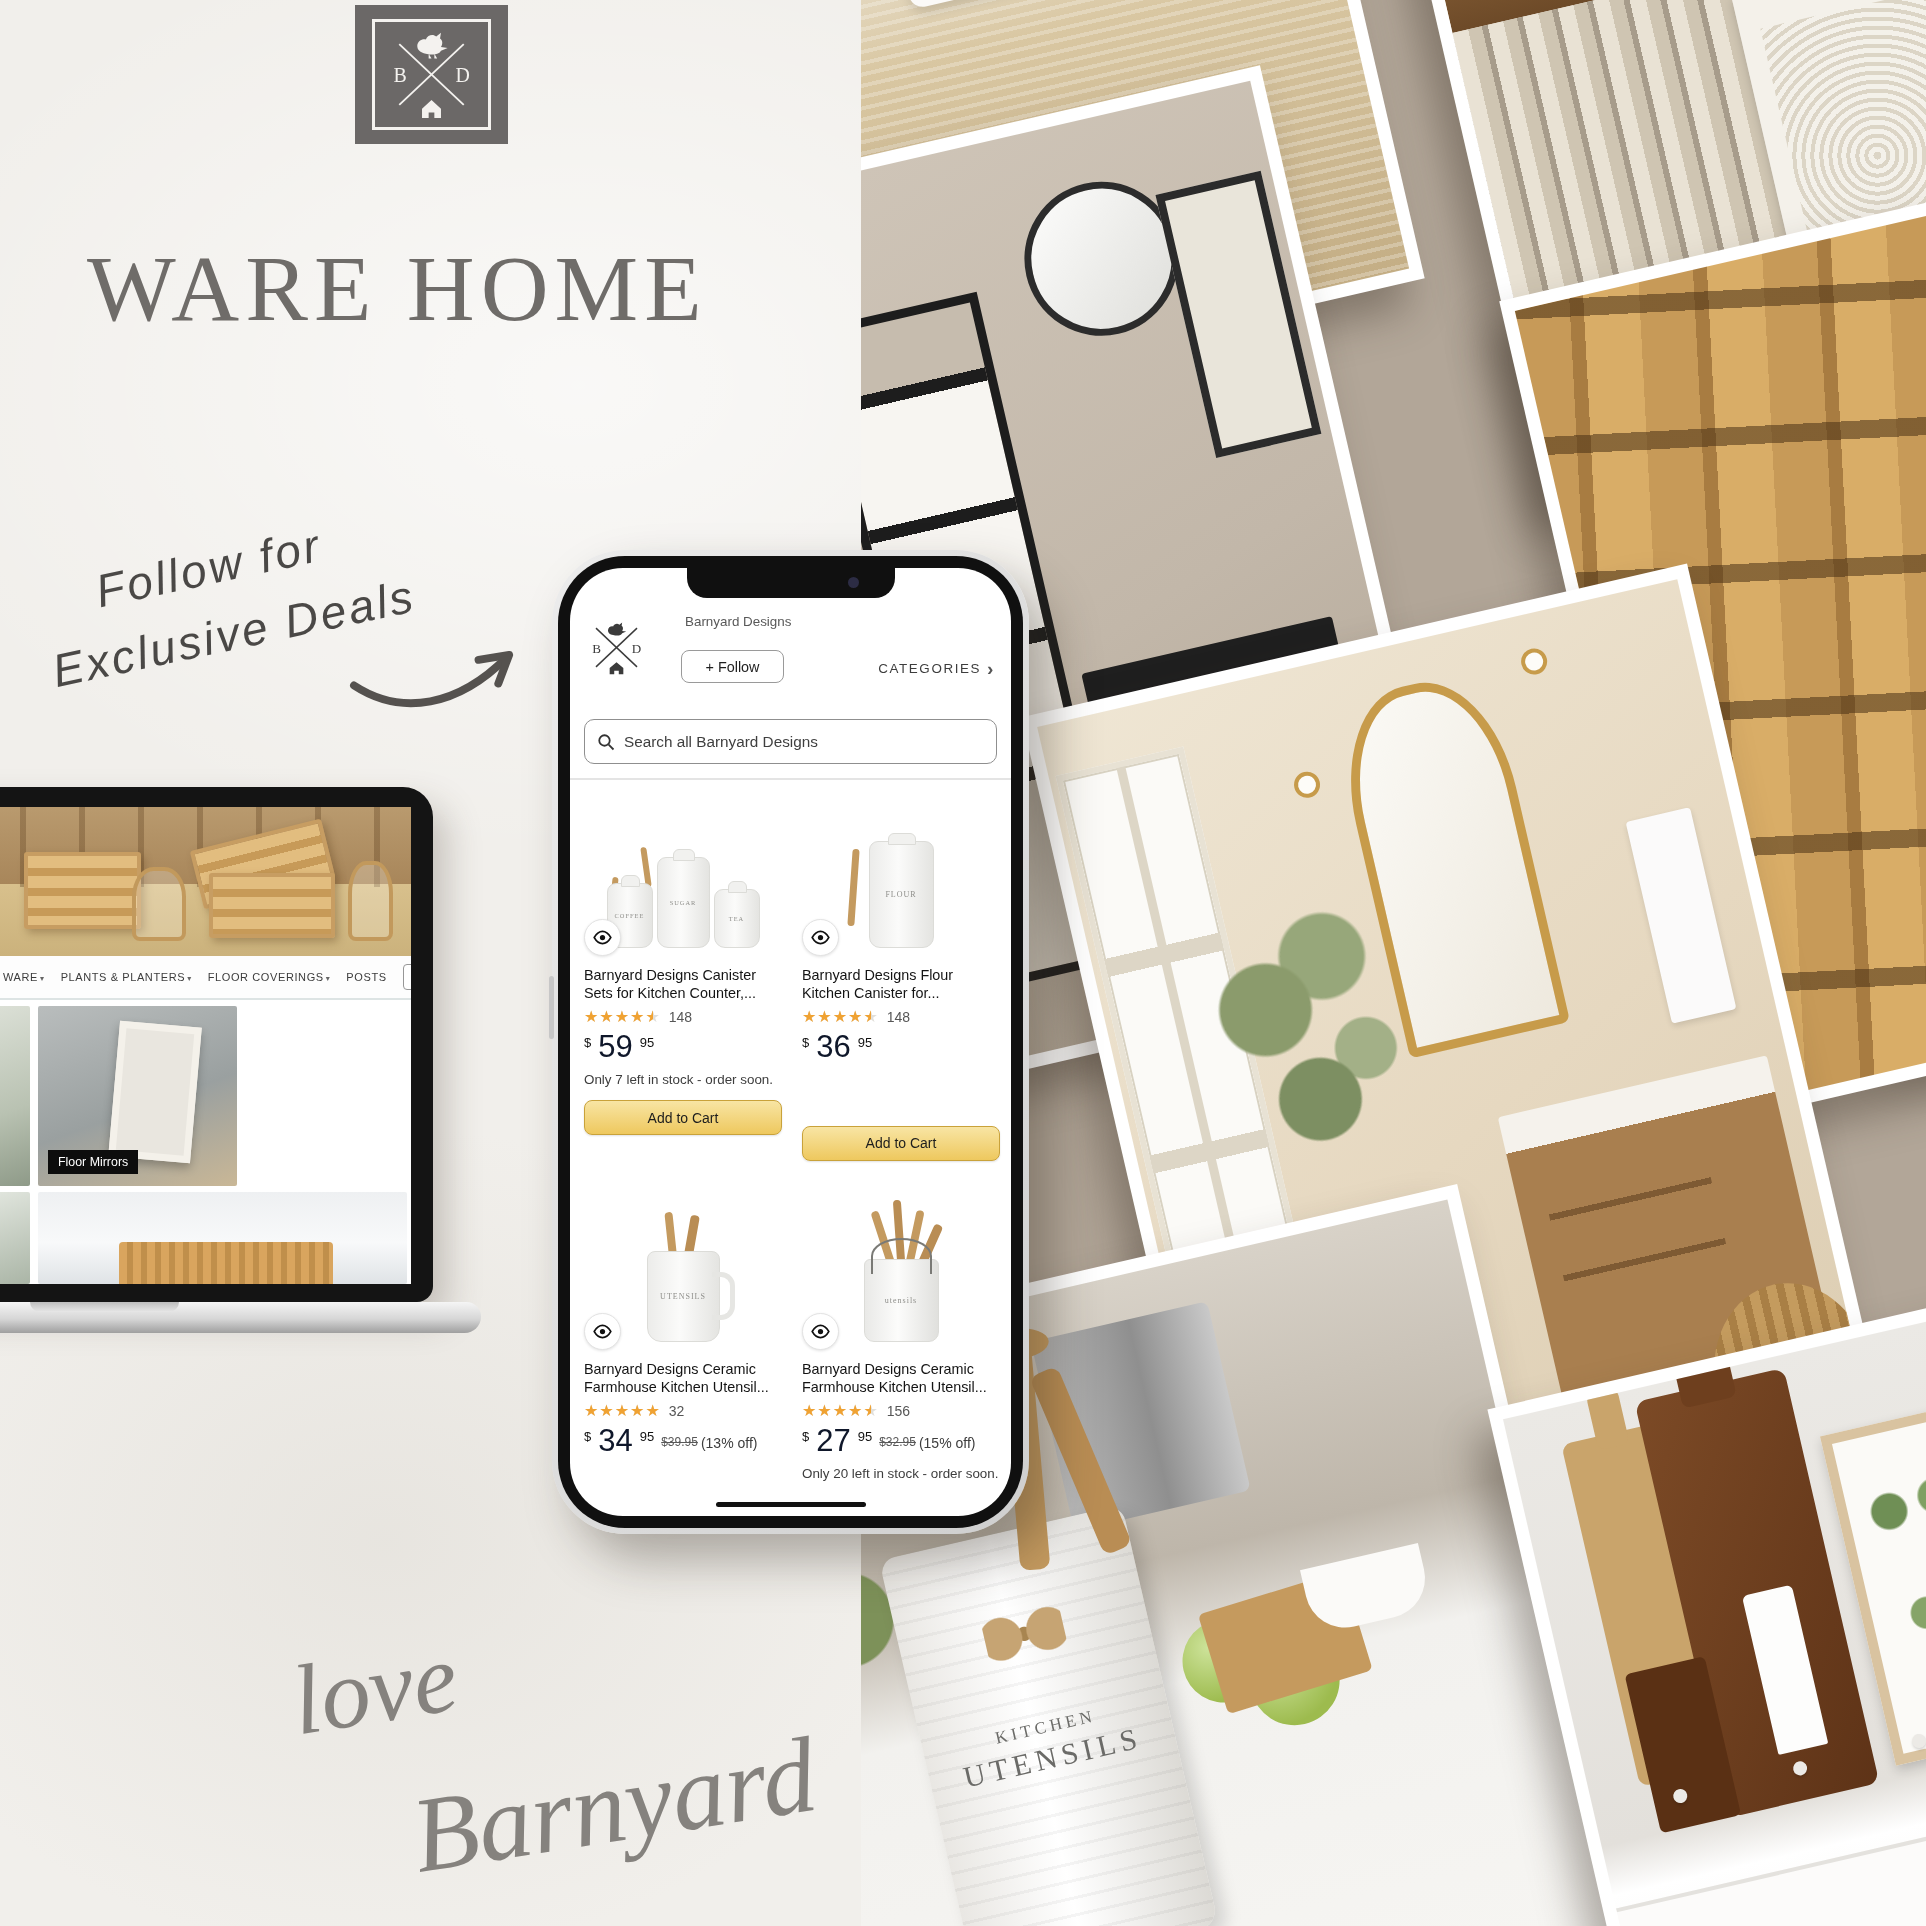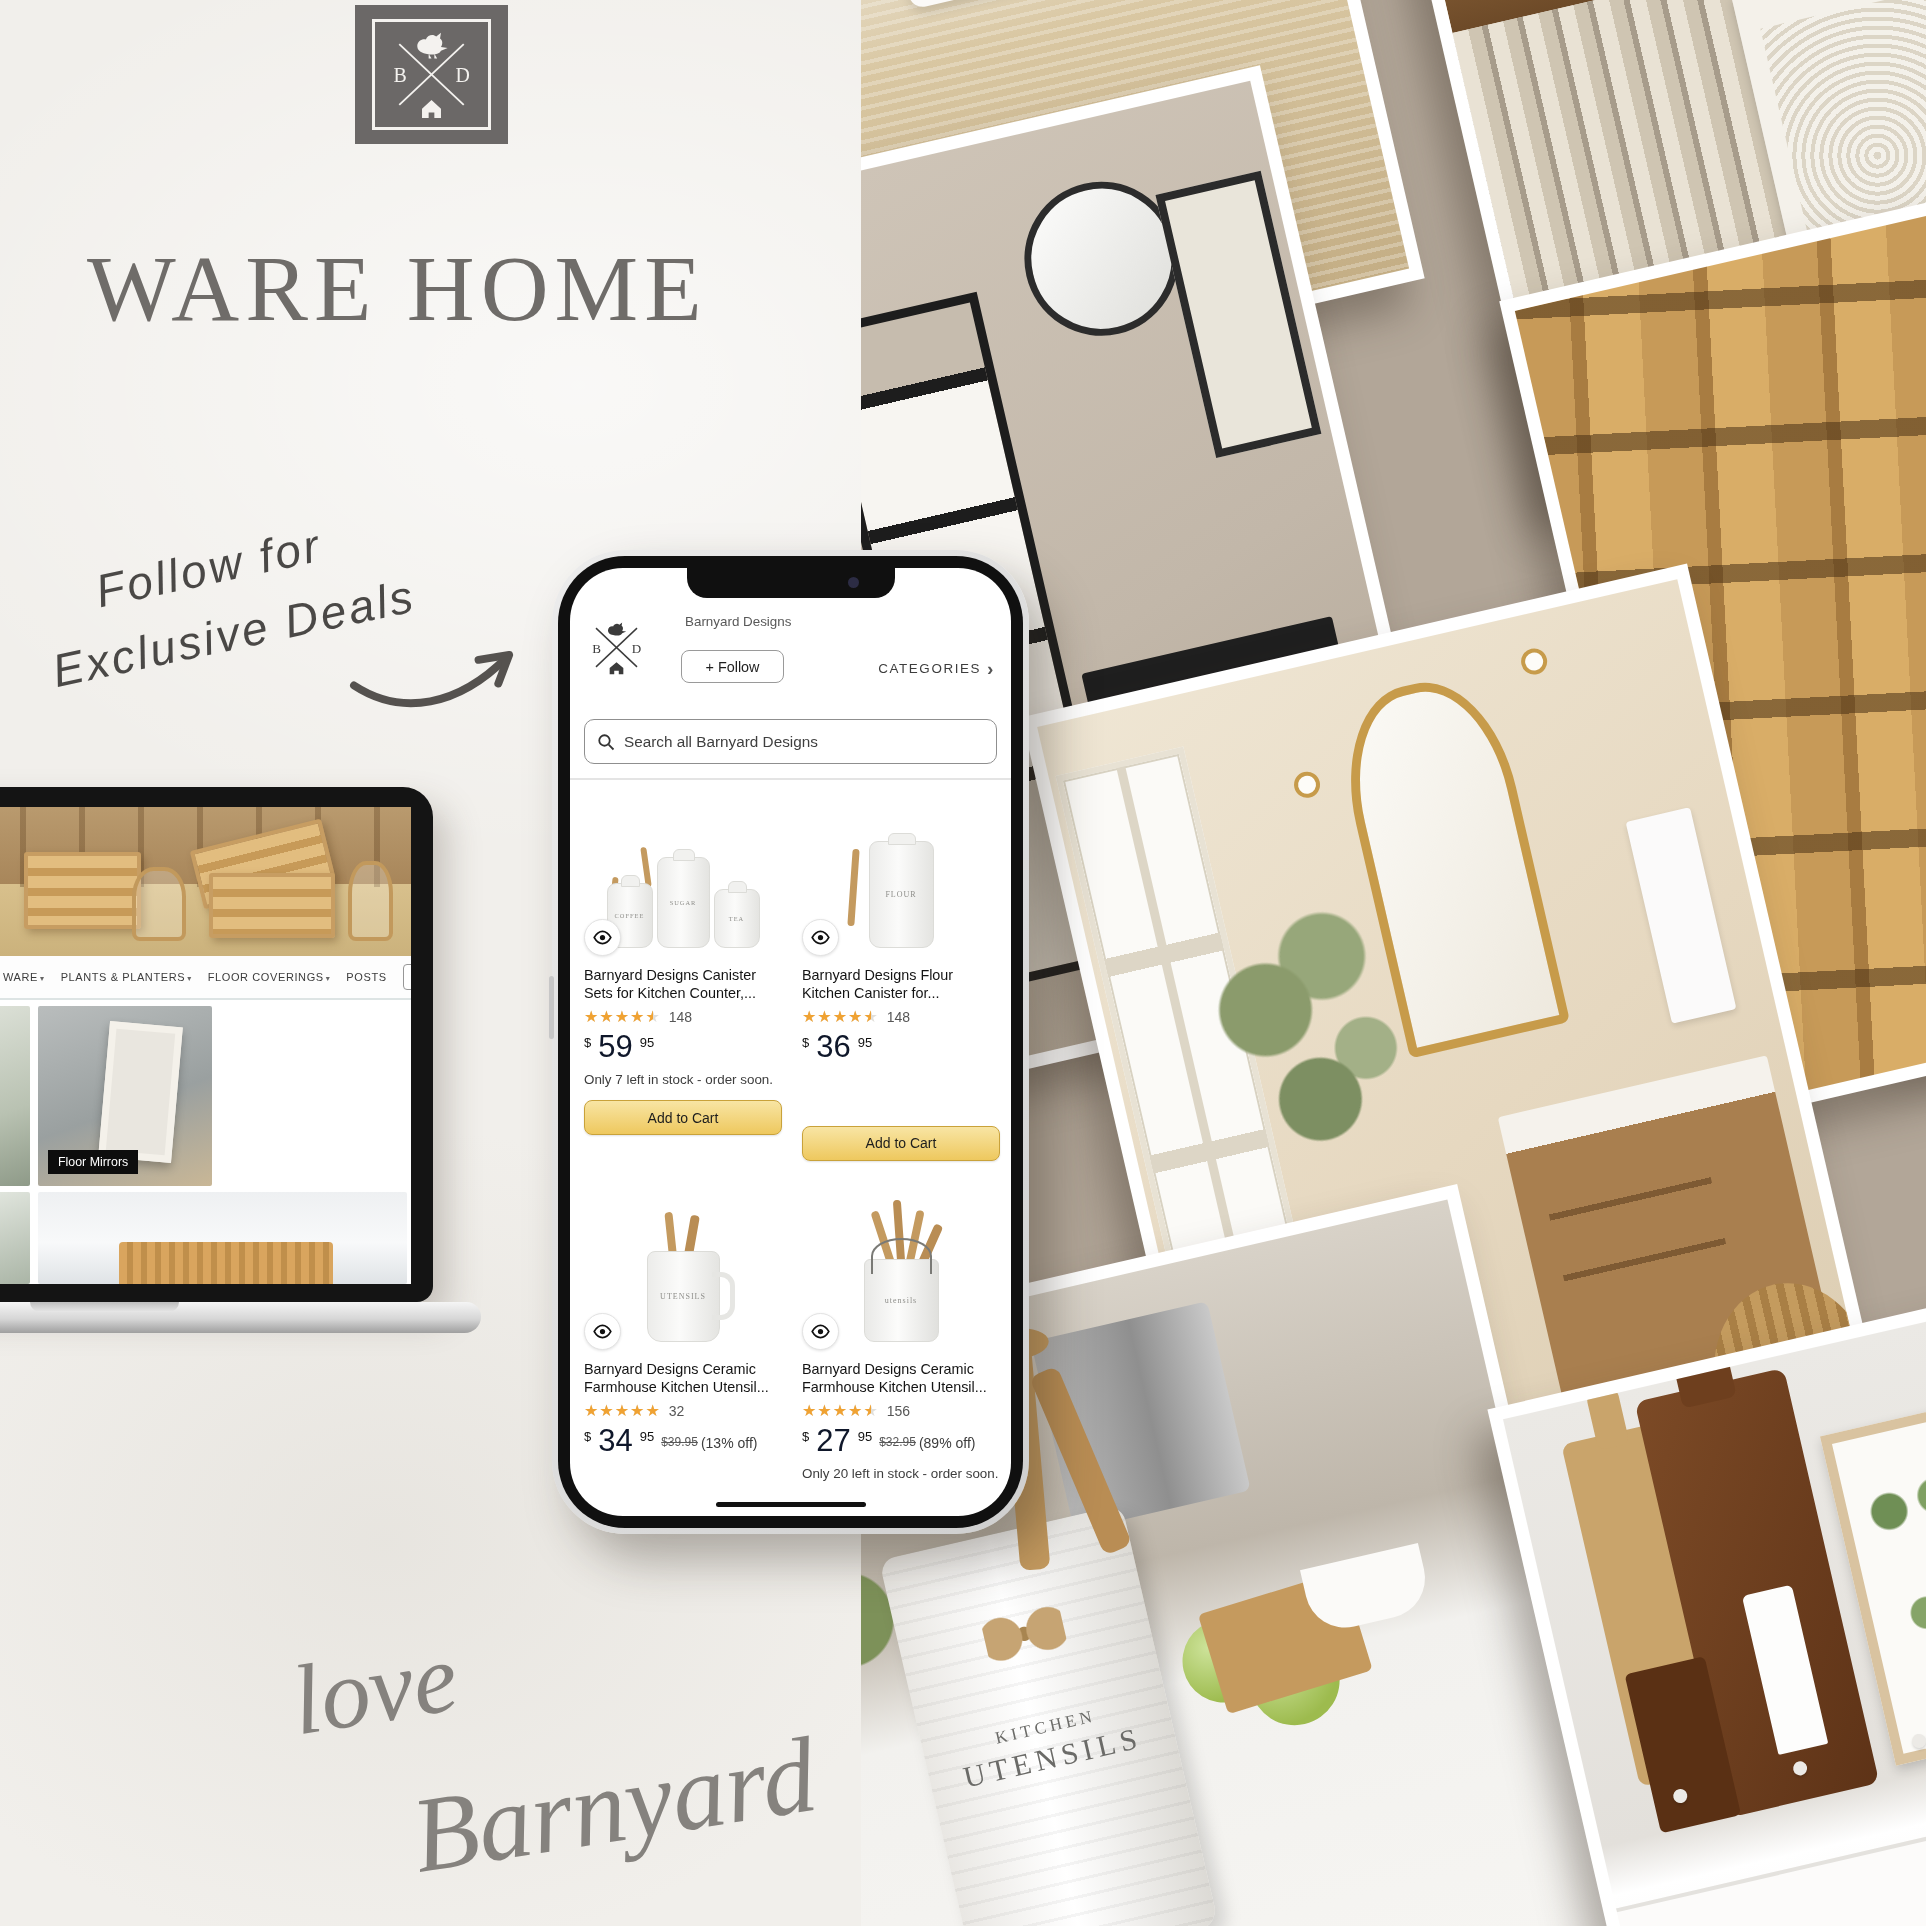--- a/index.html
+++ b/index.html
@@ -152,21 +152,21 @@
     border-radius:40% 40% 8px 8px;background:rgba(255,250,238,.25);}
   .lnav{height:44px;flex:none;display:flex;align-items:center;gap:16px;padding-left:42px;padding-right:6px;
     background:#fdfdfd;border-bottom:2px solid #dde4e4;}
   .lnav-item{font-size:11px;font-weight:normal;letter-spacing:0.6px;color:#3c3c3c;white-space:nowrap;}
   .lnav-item .caret{font-size:8px;color:#666;margin-left:2px;}
   .lsearch{margin-left:auto;width:150px;height:26px;border:1px solid #979797;border-radius:4px;
     display:flex;align-items:center;gap:5px;padding:0 7px;background:#fff;}
   .ltiles{height:192px;flex:none;background:#fff;display:flex;gap:8px;padding:6px 4px 6px 0;}
   .ltile{position:relative;overflow:hidden;border-radius:2px;}
   .ltileA{width:69px;background:linear-gradient(160deg,#dfe3da,#b9c2b2 60%,#8e9a88);}
-  .ltileB{width:174px;background:linear-gradient(160deg,#b9bdbd 0%,#9aa0a0 55%,#c9b astral 55%,#c9b796 100%);
+  .ltileB{width:199px;background:linear-gradient(160deg,#b9bdbd 0%,#9aa0a0 55%,#c9b astral 55%,#c9b796 100%);
     background:linear-gradient(160deg,#b9bdbd 0%,#9aa0a0 55%,#c9b796 100%);}
   .ltileB::before{content:"";position:absolute;left:38%;top:10%;width:34%;height:68%;background:#e9e6df;
     border:7px solid #f4f1ea;transform:rotate(5deg);box-shadow:0 5px 10px rgba(0,0,0,.25);}
   .ltileC{flex:1;background:linear-gradient(180deg,#f2f1ee 0%,#e9e7e2 60%,#c2996a 60%,#b48a58 100%);}
   .ltileC::before{content:"";position:absolute;left:36%;top:6%;width:30%;aspect-ratio:1;border-radius:50%;
     border:7px solid #cdb astral;border:7px solid #c9ab7c;background:#f7f6f3;}
   .ltile-label{position:absolute;left:10px;bottom:12px;background:#0d0d0d;color:#fff;
     font-size:12.4px;padding:5px 10px;white-space:nowrap;}
   .lbottom{flex:1;display:flex;gap:8px;padding-right:4px;background:#fff;}
   .lbotA{width:69px;background:linear-gradient(160deg,#e7ebe4,#aab5a6);}
@@ -540,21 +540,21 @@
             <div class="ptitle">Barnyard Designs Ceramic Farmhouse Kitchen Utensil...</div>
             <div class="prating">
               <span class="stars"><span class="st-bg">★★★★★</span><span class="st-fg" style="width:90%">★★★★★</span></span>
               <span class="rcount">156</span>
             </div>
             <div class="pprice">
               <span class="cur">$</span>
                 <span class="whole">27</span>
                 <span class="frac">95</span>
               <span class="was">$32.95</span>
-              <span class="off">(89% off)</span>
+              <span class="off">(15% off)</span>
             </div>
             <div class="pstock">Only 20 left in stock - order soon.</div>
           </div>
 
         </div>
       </div>
       <div class="home-bar"></div>
     </div>
   </div>
 

